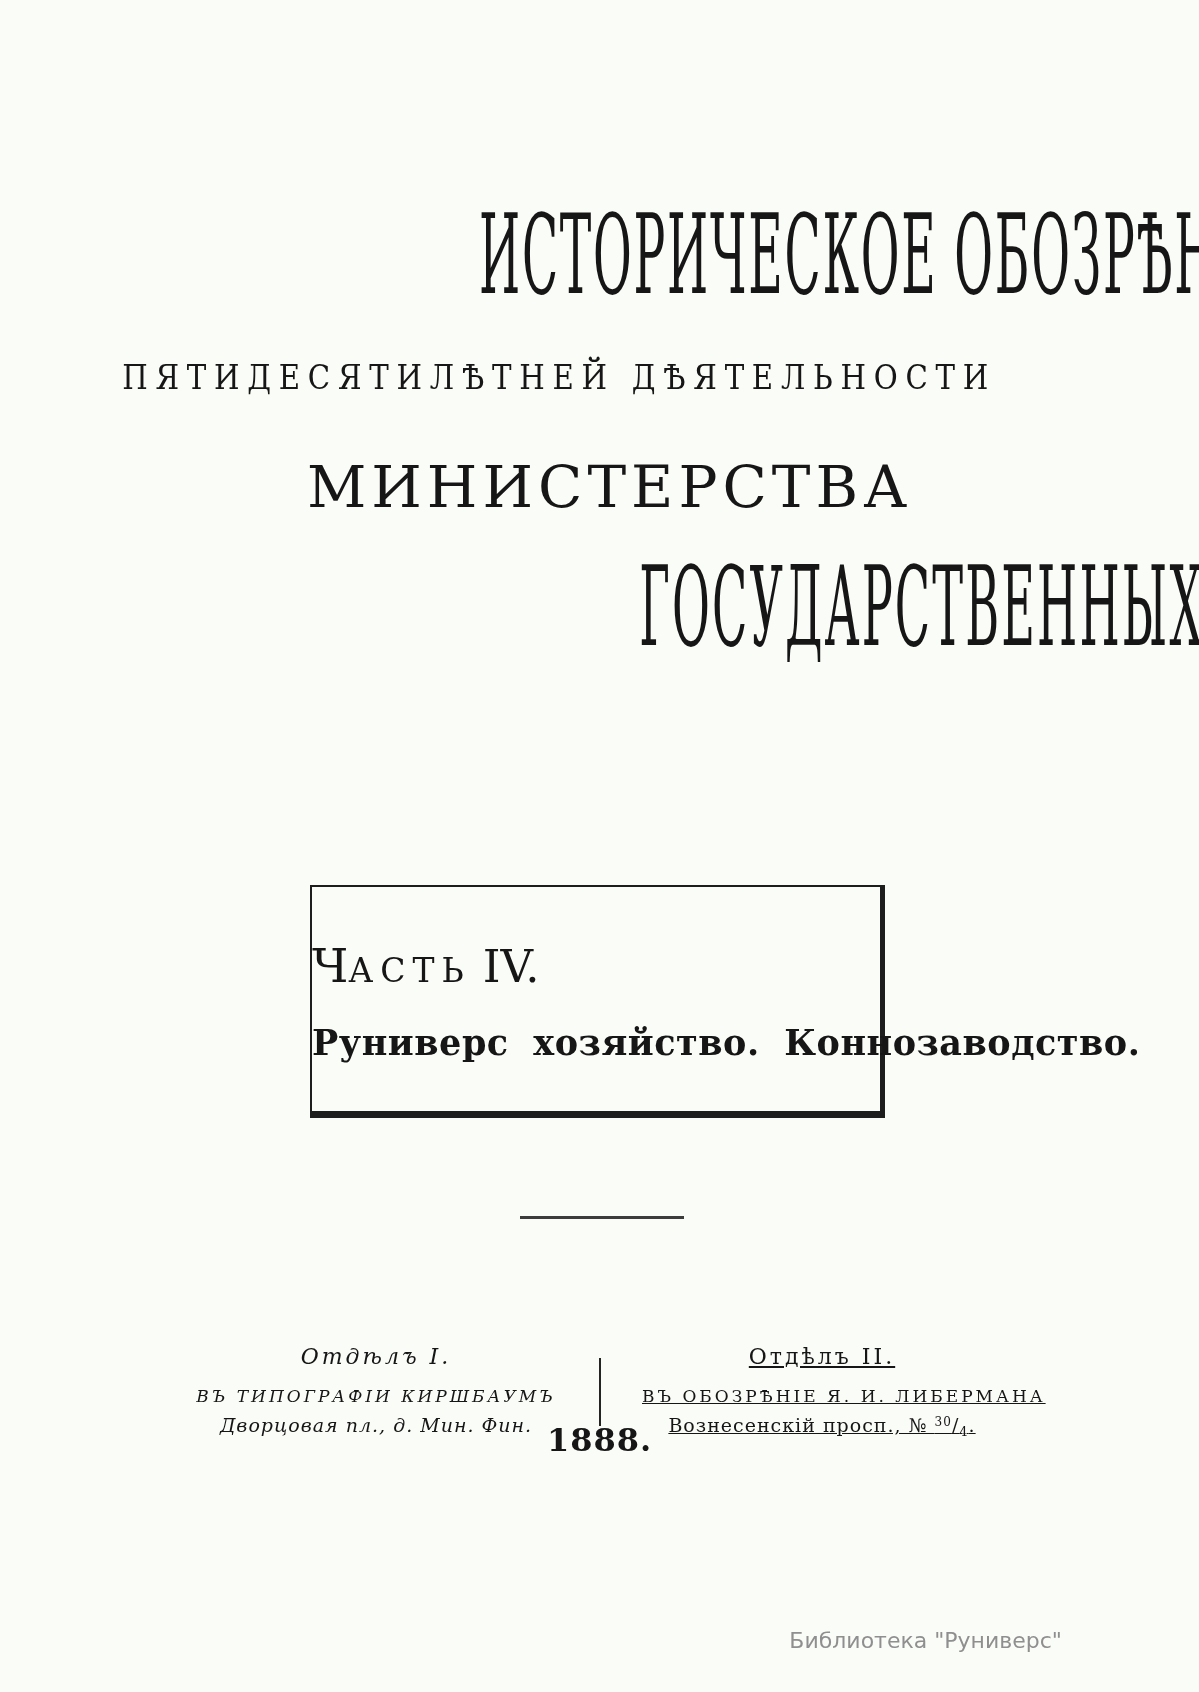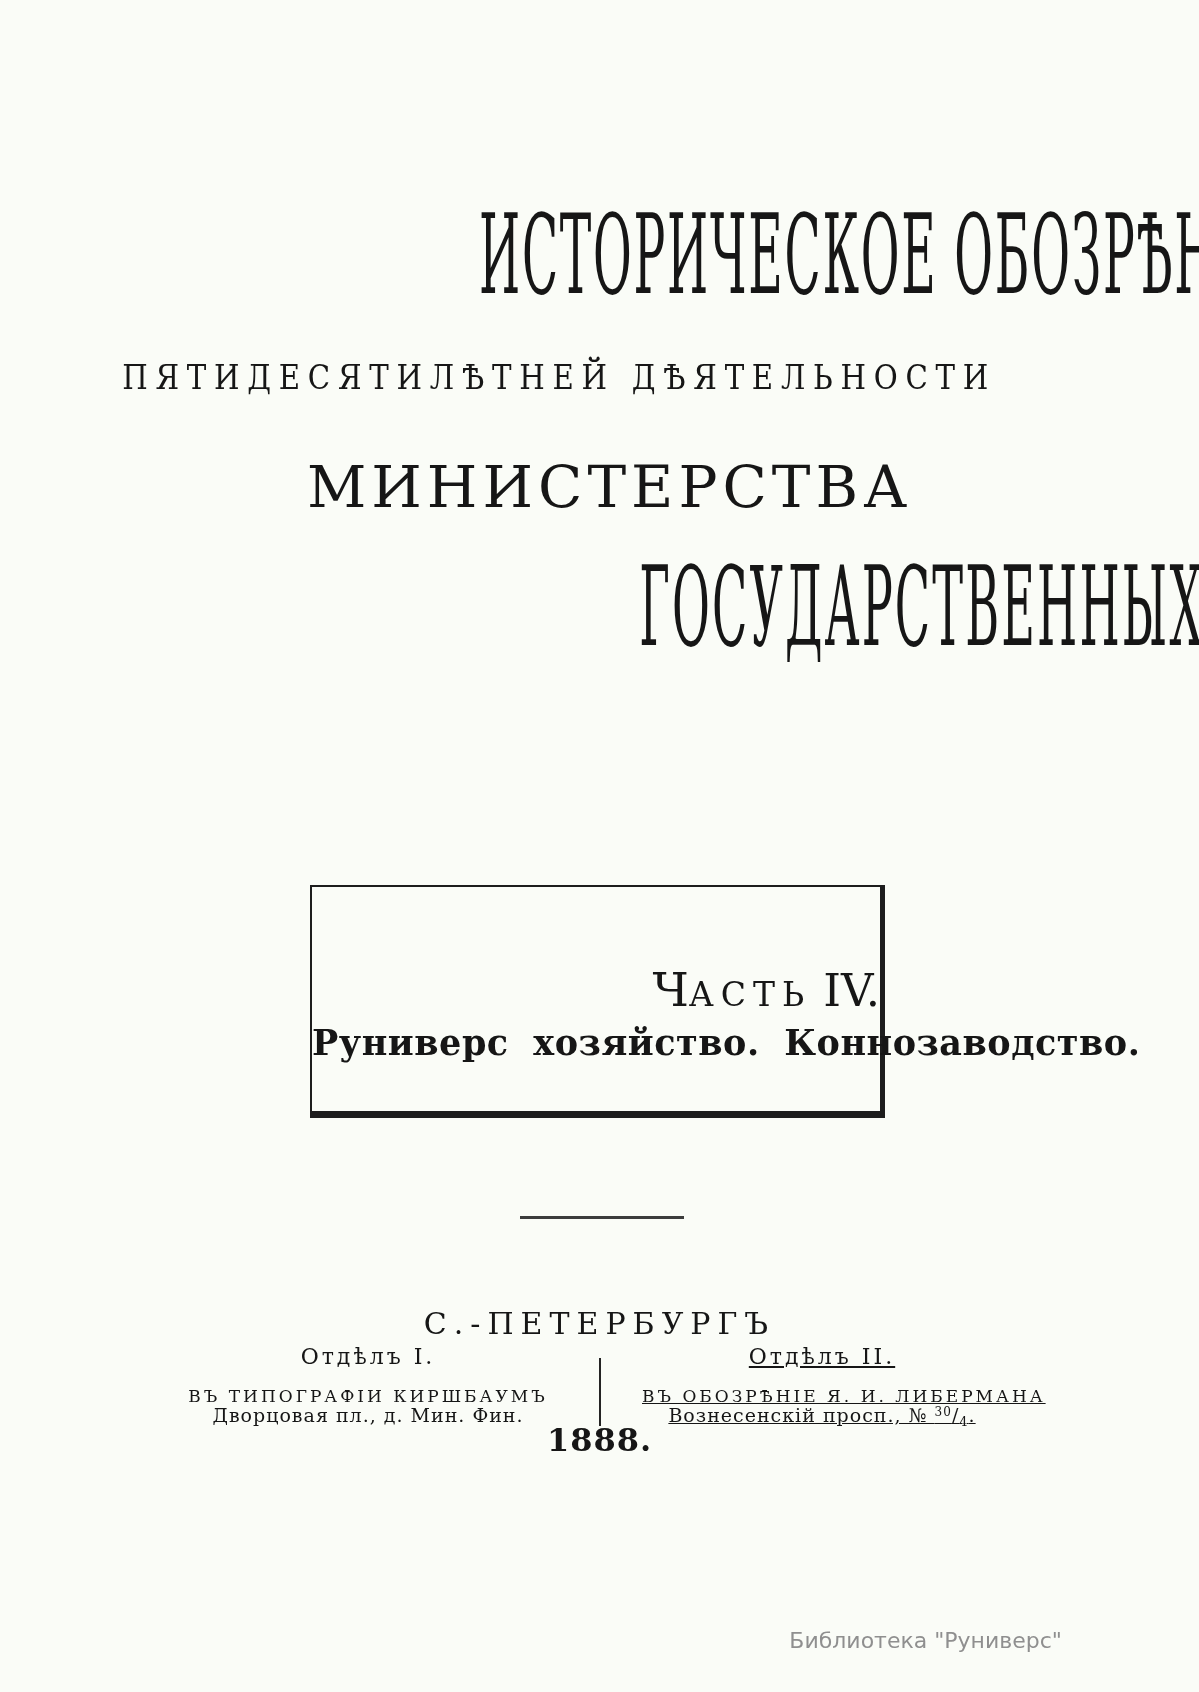--- a/index.html
+++ b/index.html
@@ -54,24 +54,23 @@
     box-sizing: border-box;
     border: 2px solid #1d1d1d;
     border-right-width: 5px;
     border-bottom-width: 7px;
   }
   .part-heading {
     position: absolute;
     top: 55px;
     left: 0;
     width: 100%;
-    text-align: right;
+    text-align: left;
     line-height: 1;
     white-space: nowrap;
-    margin-top: 24px;
   }
   .part-heading .initial { font-size: 47px; }
   .part-heading .smallcaps { font-size: 33px; letter-spacing: 7px; }
   .part-heading .numeral { font-size: 45px; margin-left: 12px; }
   .part-subtitle {
     position: absolute;
     top: 138px;
     left: 0;
     width: 100%;
     text-align: center;
@@ -94,25 +93,25 @@
 
   .city-line { top: 1309px; font-size: 30px; letter-spacing: 7px; }
 
   .imprint-col {
     position: absolute;
     top: 1346px;
     width: 360px;
     text-align: center;
     line-height: 1;
   }
-  .imprint-col.left  { left: 188px; }
+  .imprint-col.left  { left: 196px; font-style: italic; }
   .imprint-col.right { left: 642px; text-decoration: underline; }
   .section-title { font-size: 22px; letter-spacing: 3px; }
   .printer-line  { margin-top: 20px; font-size: 17px; letter-spacing: 3px; white-space: nowrap; }
-  .address-line  { margin-top: 1px; font-size: 19px; letter-spacing: 1px; white-space: nowrap; }
+  .address-line  { margin-top: 11px; font-size: 19px; letter-spacing: 1px; white-space: nowrap; }
   .address-line sup { font-size: 12px; vertical-align: 6px; }
   .address-line sub { font-size: 13px; vertical-align: -4px; }
 
   .col-divider {
     position: absolute;
     left: 599px;
     top: 1358px;
     width: 2px;
     height: 68px;
     background: #242424;
@@ -153,21 +152,20 @@
 
   <div class="part-box">
     <div class="part-heading">
       <span class="initial">Ч</span><span class="smallcaps">АСТЬ</span><span class="numeral">IV.</span>
     </div>
     <div class="part-subtitle">Руниверс хозяйство. Коннозаводство.</div>
   </div>
 
   <div class="short-rule"></div>
 
-  <div class="center-line city-line">С.-ПЕТЕРБУРГЪ</div>
 
   <div class="imprint-col left">
     <div class="section-title">Отдѣлъ I.</div>
     <div class="printer-line">ВЪ ТИПОГРАФІИ КИРШБАУМЪ</div>
     <div class="address-line">Дворцовая пл., д. Мин. Фин.</div>
   </div>
 
   <div class="col-divider"></div>
 
   <div class="imprint-col right">

